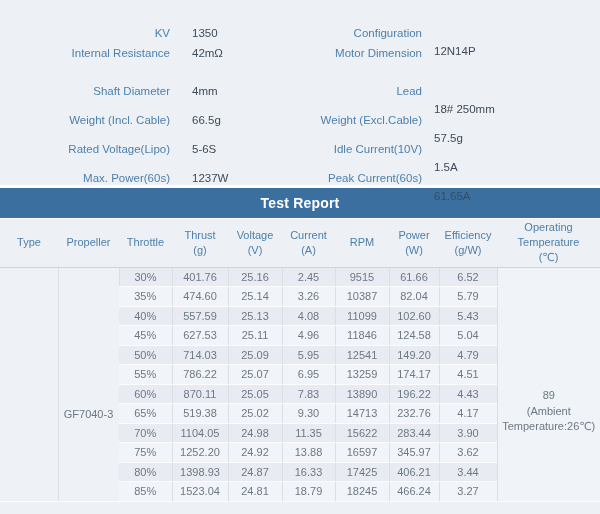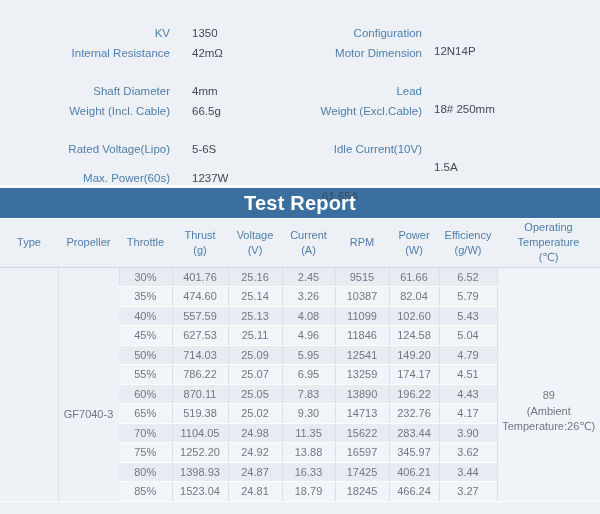--- a/index.html
+++ b/index.html
@@ -45,21 +45,21 @@
     height: 34px;
     background: #3a6fa0;
     border-top: 3px solid #ffffff;
     border-bottom: 1px solid #ffffff;
     display: flex;
     align-items: center;
     justify-content: center;
   }
   .report-bar .title {
     color: #ffffff;
-    font-size: 20px;
+    font-size: 14px;
     font-weight: bold;
     letter-spacing: 0.2px;
   }
 
   
   table.report {
     width: 600px;
     border-collapse: collapse;
     table-layout: fixed;
   }
@@ -123,30 +123,32 @@
     <div class="spec-row">
       <span class="spec-label">Shaft Diameter</span>
       <span class="spec-value">4mm</span>
       <span class="spec-label">Lead</span>
       <span class="spec-value v2">18# 250mm</span>
     </div>
     <div class="spec-row">
       <span class="spec-label">Weight (Incl. Cable)</span>
       <span class="spec-value">66.5g</span>
       <span class="spec-label">Weight (Excl.Cable)</span>
+      <span class="spec-value v2">57.5g</span>
     </div>
     <div class="spec-row">
       <span class="spec-label">Rated Voltage(Lipo)</span>
       <span class="spec-value">5-6S</span>
       <span class="spec-label">Idle Current(10V)</span>
       <span class="spec-value v2">1.5A</span>
     </div>
     <div class="spec-row">
       <span class="spec-label">Max. Power(60s)</span>
       <span class="spec-value">1237W</span>
+      <span class="spec-label">Peak Current(60s)</span>
       <span class="spec-value v2">61.65A</span>
     </div>
   </div>
 
   <div class="report-bar">
     <span class="title">Test Report</span>
   </div>
 
   <table class="report">
     <colgroup>

